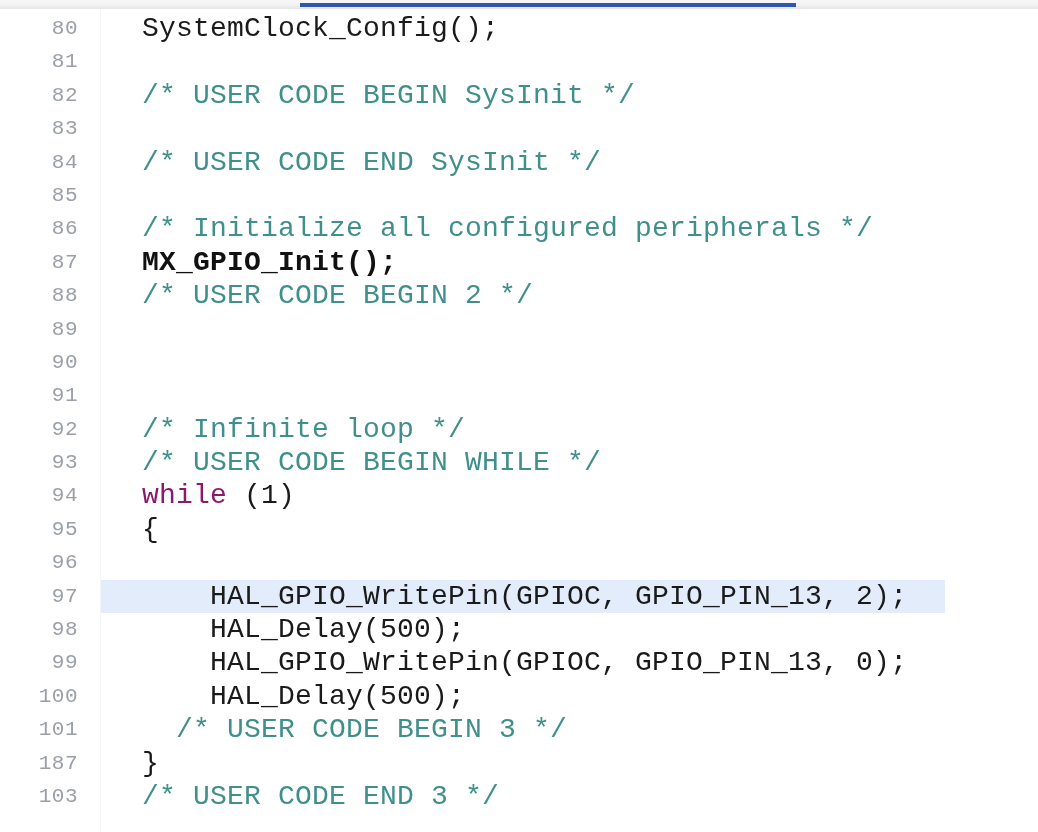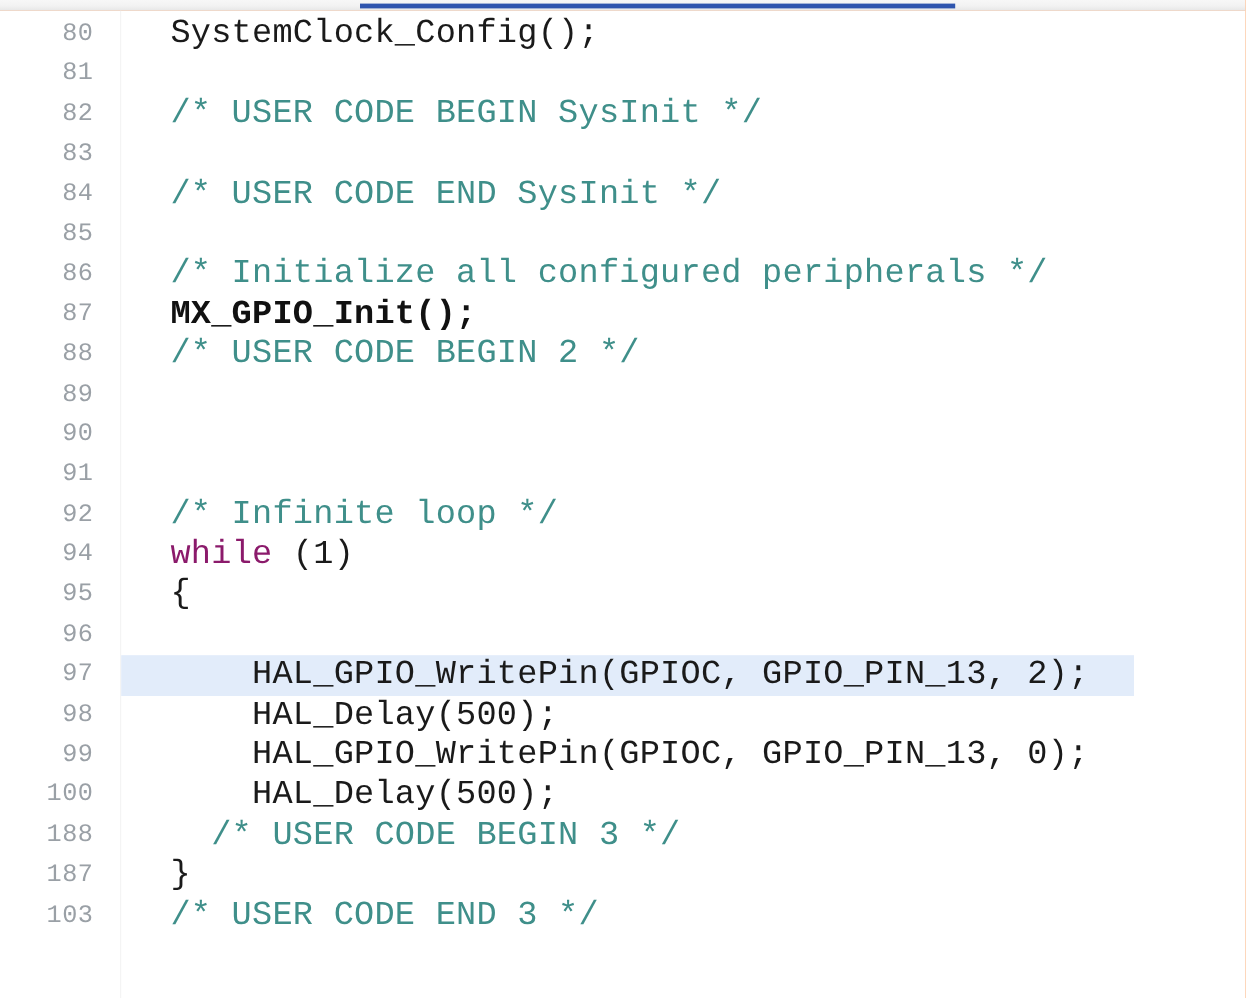--- a/index.html
+++ b/index.html
@@ -11,21 +11,21 @@
 
   body {
     font-family: "Liberation Mono", "DejaVu Sans Mono", monospace;
   }
 
   #app {
     position: relative;
     width: 1038px;
     height: 832px;
     overflow: hidden;
-    background: #f97316;
+    background: #0ea5e9;
   }
 
   
   .top-strip {
     position: absolute;
     left: 0;
     top: 0;
     width: 1038px;
     height: 9px;
     background: linear-gradient(to bottom, #f7f7f7 0%, #f2f2f2 55%, #e6e6e6 100%);
@@ -128,26 +128,27 @@
         <div class="code-line"><div class="ln">83</div><div class="code-text"><span class="tok-plain"></span></div></div>
         <div class="code-line"><div class="ln">84</div><div class="code-text"><span class="tok-comment">  /* USER CODE END SysInit */</span></div></div>
         <div class="code-line"><div class="ln">85</div><div class="code-text"><span class="tok-plain"></span></div></div>
         <div class="code-line"><div class="ln">86</div><div class="code-text"><span class="tok-comment">  /* Initialize all configured peripherals */</span></div></div>
         <div class="code-line"><div class="ln">87</div><div class="code-text"><span class="tok-bold">  MX_GPIO_Init();</span></div></div>
         <div class="code-line"><div class="ln">88</div><div class="code-text"><span class="tok-comment">  /* USER CODE BEGIN 2 */</span></div></div>
         <div class="code-line"><div class="ln">89</div><div class="code-text"><span class="tok-plain"></span></div></div>
         <div class="code-line"><div class="ln">90</div></div>
         <div class="code-line"><div class="ln">91</div><div class="code-text"><span class="tok-plain"></span></div></div>
         <div class="code-line"><div class="ln">92</div><div class="code-text"><span class="tok-comment">  /* Infinite loop */</span></div></div>
+        <div class="code-line"><div class="ln">93</div><div class="code-text"><span class="tok-comment">  /* USER CODE BEGIN WHILE */</span></div></div>
         <div class="code-line"><div class="ln">94</div><div class="code-text"><span class="tok-plain">  </span><span class="tok-keyword">while</span><span class="tok-plain"> (1)</span></div></div>
         <div class="code-line"><div class="ln">95</div><div class="code-text"><span class="tok-plain">  {</span></div></div>
         <div class="code-line"><div class="ln">96</div></div>
         <div class="code-line is-current"><div class="code-text-bg"></div><div class="ln">97</div><div class="code-text"><span class="tok-plain">      HAL_GPIO_WritePin(GPIOC, GPIO_PIN_13, 2);</span></div></div>
         <div class="code-line"><div class="ln">98</div><div class="code-text"><span class="tok-plain">      HAL_Delay(500);</span></div></div>
         <div class="code-line"><div class="ln">99</div><div class="code-text"><span class="tok-plain">      HAL_GPIO_WritePin(GPIOC, GPIO_PIN_13, 0);</span></div></div>
         <div class="code-line"><div class="ln">100</div><div class="code-text"><span class="tok-plain">      HAL_Delay(500);</span></div></div>
-        <div class="code-line"><div class="ln">188</div><div class="code-text"><span class="tok-comment">    /* USER CODE BEGIN 3 */</span></div></div>
+        <div class="code-line"><div class="ln">101</div><div class="code-text"><span class="tok-comment">    /* USER CODE BEGIN 3 */</span></div></div>
         <div class="code-line"><div class="ln">187</div><div class="code-text"><span class="tok-plain">  }</span></div></div>
         <div class="code-line"><div class="ln">103</div><div class="code-text"><span class="tok-comment">  /* USER CODE END 3 */</span></div></div>
       </div>
   </div>
 
 </div>
 
 </body></html>

